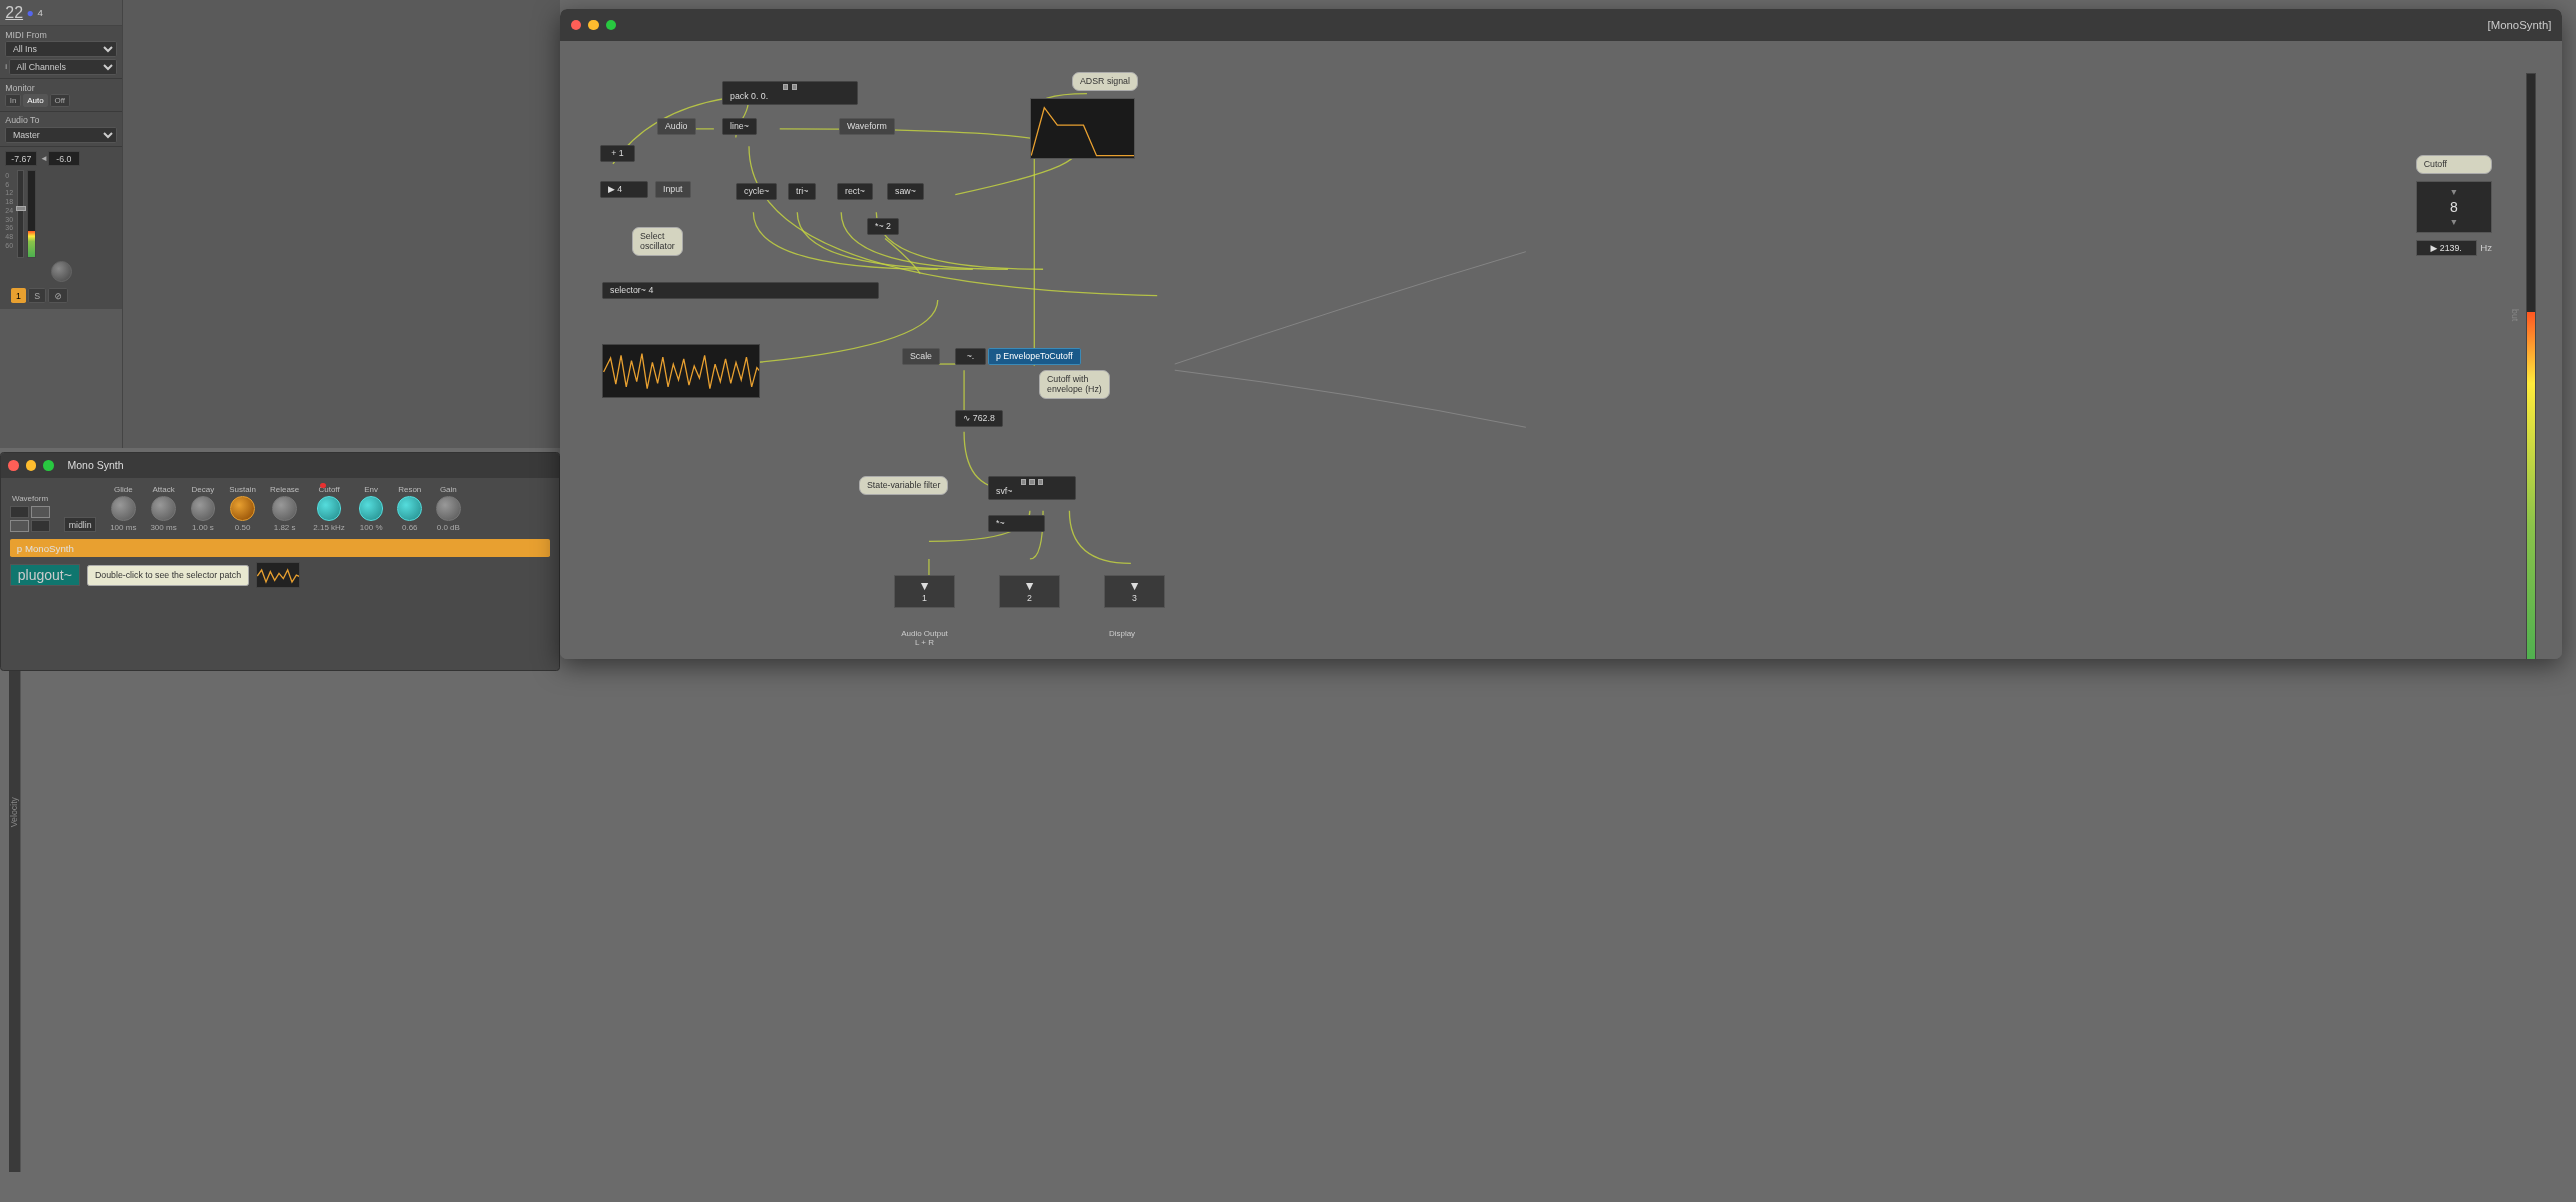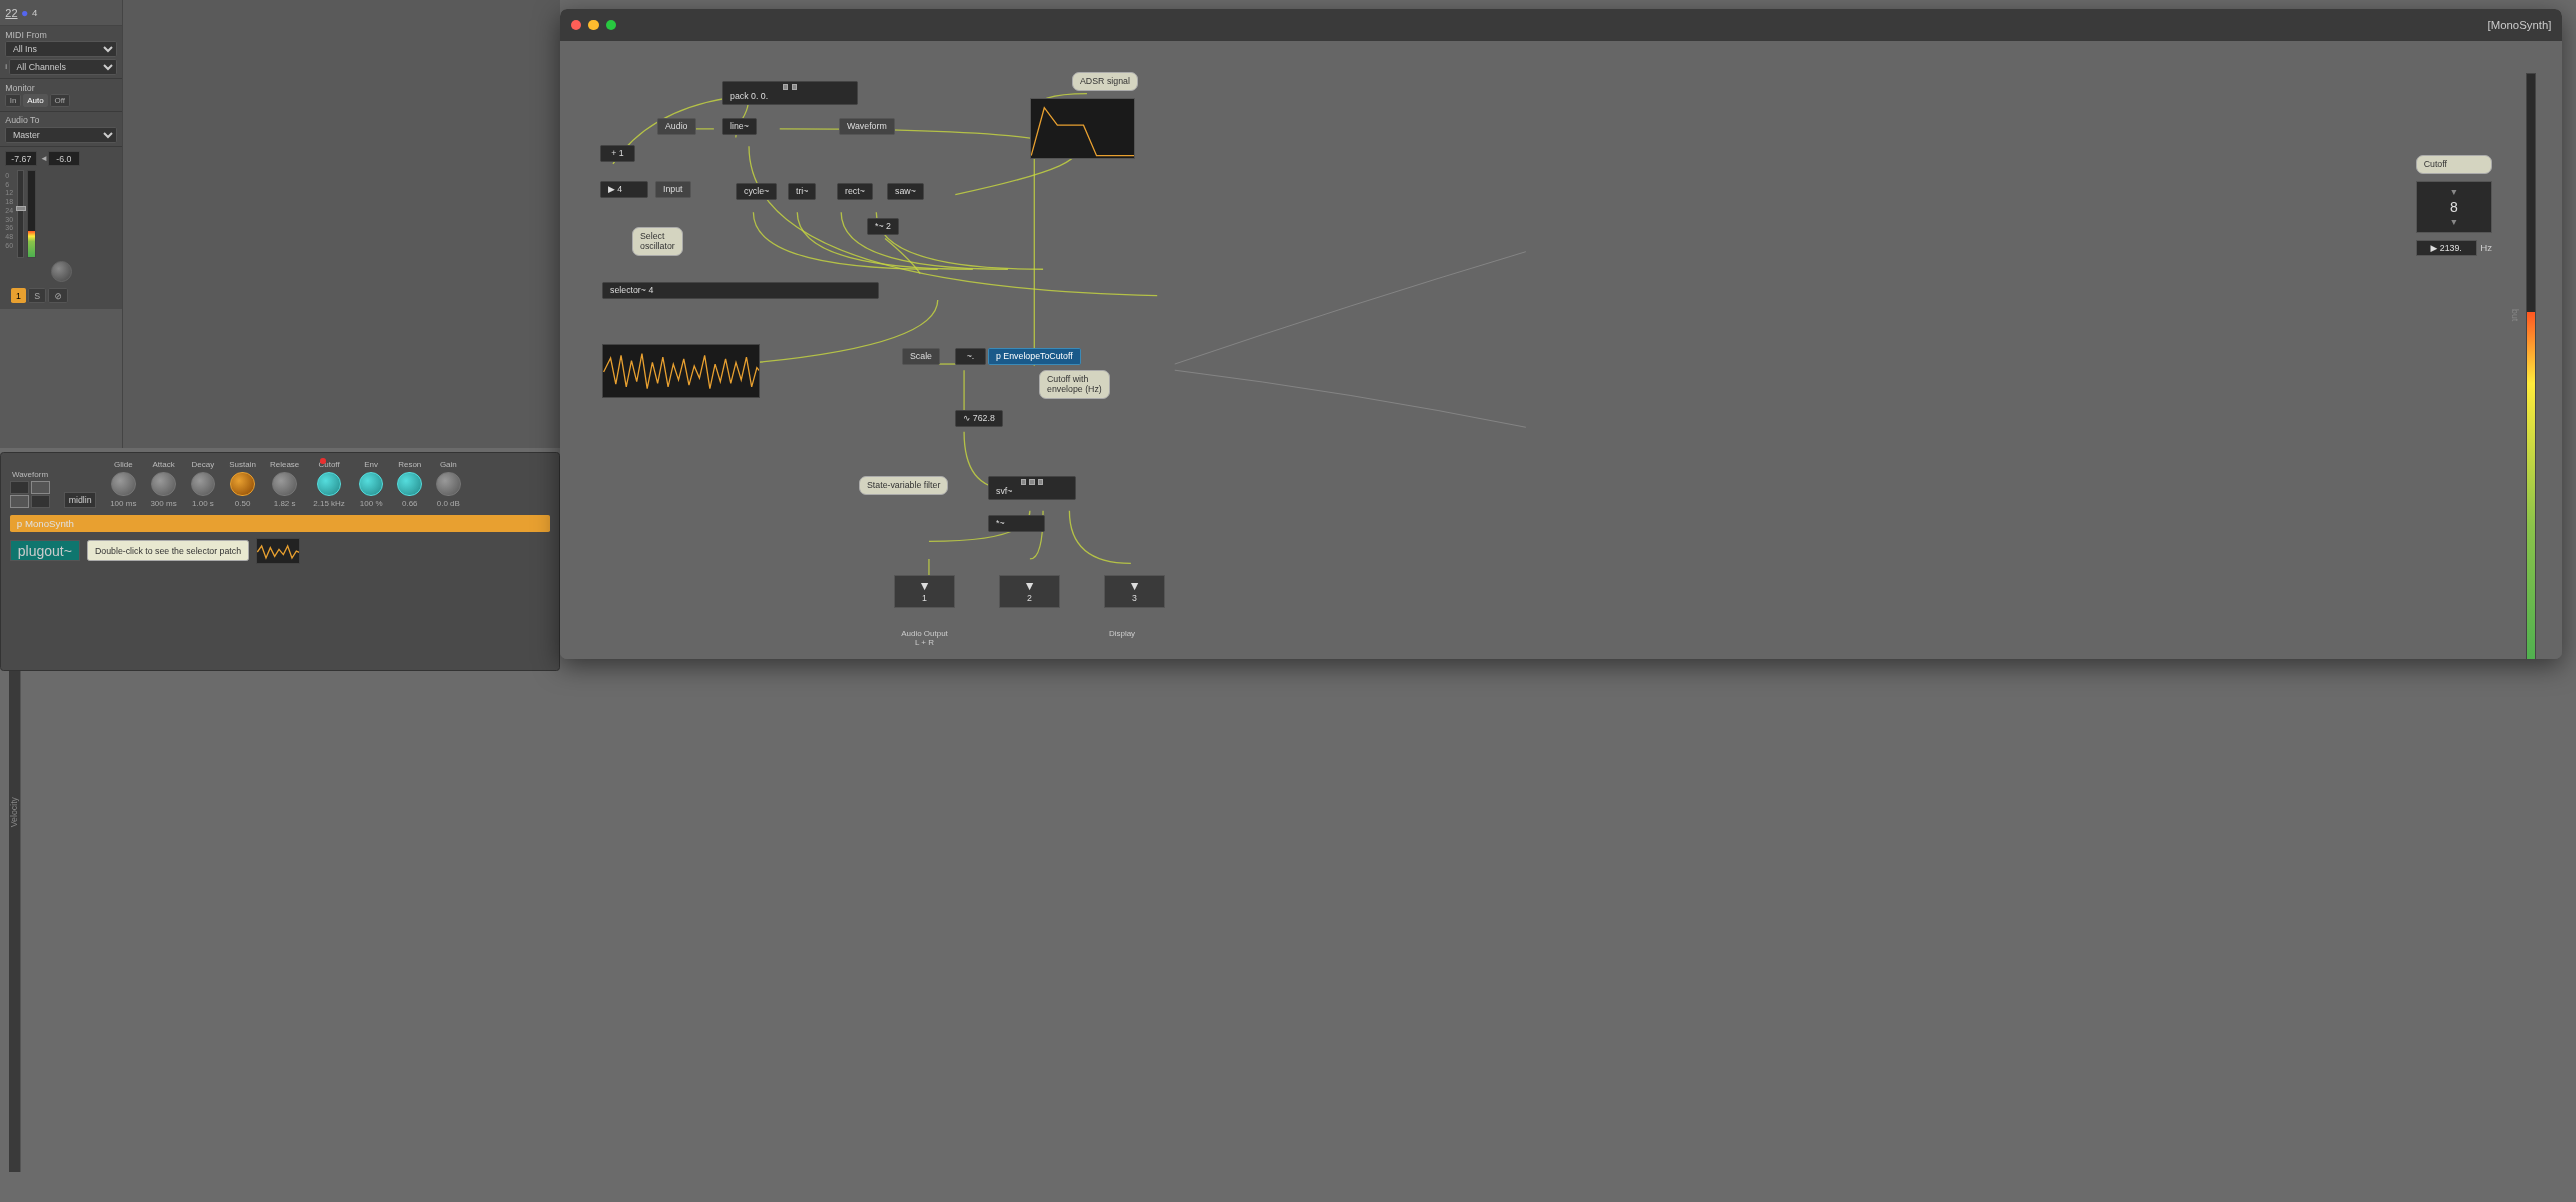--- a/index.html
+++ b/index.html
@@ -474,21 +474,21 @@
       height: 448px;
       background: #5a5a5a;
     }
   </style>
 </head>
 <body>
 
 <div class="left-panel">
 
   <div class="track-header">
-    <span style="color:#ccc;font-size:11px;text-decoration:underline;">22</span>
+    <span style="color:#ccc;font-size:16px;text-decoration:underline;">22</span>
     <span style="color:#5566ee;font-size:12.3px;">●</span>
     <span style="color:#ccc;">4</span>
   </div>
 
   <div style="padding:3.5px 5.3px; background:#4a4a4a; border-bottom:0.9px solid #3a3a3a;">
     <div style="color:#bbb;font-size:8.8px;margin-bottom:1.8px;">MIDI From</div>
     <select class="dropdown">
       <option>All Ins</option>
     </select>
     <div style="display:flex;align-items:center;gap:1.8px;margin-top:1.8px;">
@@ -558,20 +558,26 @@
   </div>
 </div>
 
 <div class="track-bg"></div>
 
 <div style="position:absolute;left:8.8px;top:452px;width:12.3px;height:720px;background:#3a3a3a;border-right:0.9px solid #555;display:flex;align-items:center;justify-content:center;">
   <span class="velocity-label">Velocity</span>
 </div>
 
 <div class="instrument-panel">
+  <div class="inst-titlebar">
+    <div class="traffic-light tl-red"></div>
+    <div class="traffic-light tl-yellow"></div>
+    <div class="traffic-light tl-green"></div>
+    <span style="color:#ddd;font-size:10.5px;margin-left:7px;">Mono Synth</span>
+  </div>
   <div class="inst-body">
     <div class="inst-knobs-row">
 
       <div class="knob-group">
         <div class="knob-label">Waveform</div>
         <div class="waveform-selector">
           <div class="wave-row">
             <div class="wave-btn"></div>
             <div class="wave-btn active"></div>
           </div>

